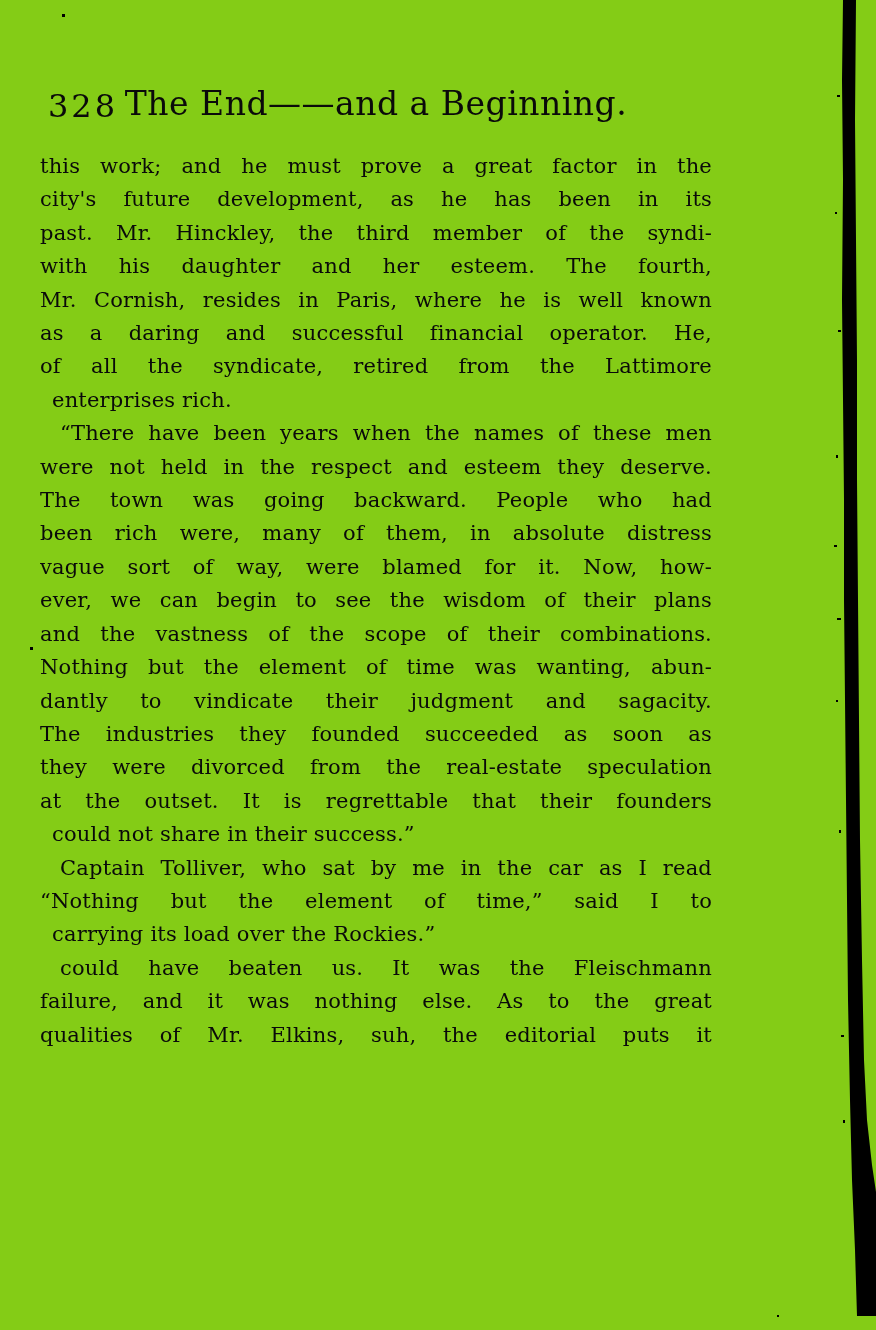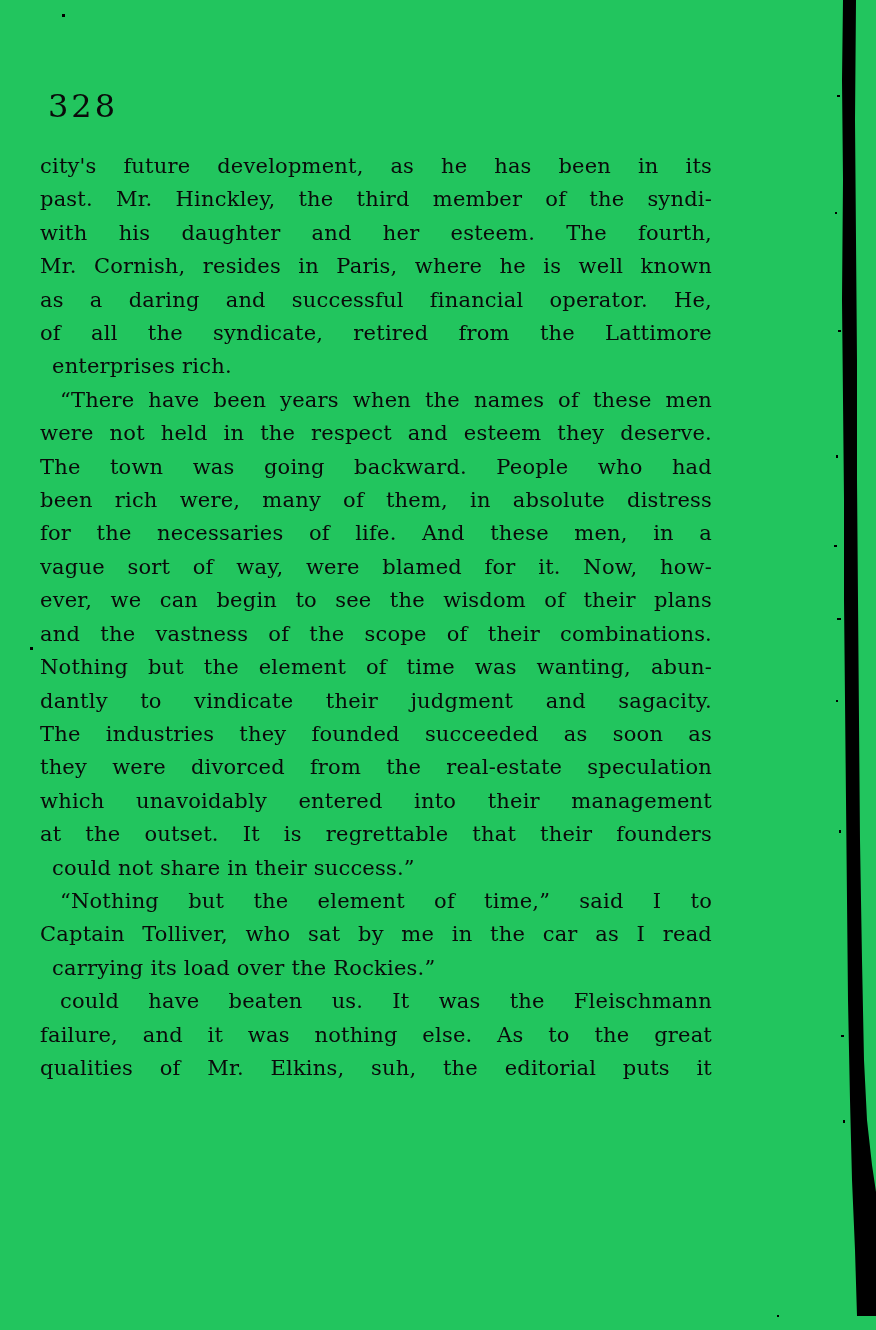--- a/index.html
+++ b/index.html
@@ -4,21 +4,21 @@
 <style>
   html, body {
     margin: 0;
     padding: 0;
     background: #ffffff;
   }
   .page {
     position: relative;
     width: 876px;
     height: 1330px;
-    background: #22c55e;
+    background: #84cc16;
     overflow: hidden;
     font-family: "DejaVu Serif", "Liberation Serif", serif;
     color: #0a0a0a;
   }
   .header {
     position: absolute;
     left: 40px;
     top: 84px;
     width: 672px;
     height: 44px;
@@ -69,52 +69,52 @@
     pointer-events: none;
   }
 </style>
 </head>
 <body>
 
 <div class="page">
 
   <div class="header">
     <span class="pagenum">328</span>
+    <span class="title">The End——and a Beginning.</span>
   </div>
 
   <div class="body-text">
       <div class="paragraph">
+        <div class="line">this work; and he must prove a great factor in the</div>
         <div class="line">city's future development, as he has been in its</div>
         <div class="line">past.  Mr. Hinckley, the third member of the syndi-</div>
         <div class="line">with his daughter and her esteem.  The fourth,</div>
         <div class="line">Mr. Cornish, resides in Paris, where he is well known</div>
         <div class="line">as a daring and successful financial operator.  He,</div>
         <div class="line">of all the syndicate, retired from the Lattimore</div>
         <div class="line short">enterprises rich.</div>
       </div>
       <div class="paragraph indented">
         <div class="line">“There have been years when the names of these men</div>
         <div class="line">were not held in the respect and esteem they deserve.</div>
         <div class="line">The town was going backward.  People who had</div>
         <div class="line">been rich were, many of them, in absolute distress</div>
-        <div class="line">for the necessaries of life.  And these men, in a</div>
         <div class="line">vague sort of way, were blamed for it.  Now, how-</div>
         <div class="line">ever, we can begin to see the wisdom of their plans</div>
         <div class="line">and the vastness of the scope of their combinations.</div>
         <div class="line">Nothing but the element of time was wanting, abun-</div>
         <div class="line">dantly to vindicate their judgment and sagacity.</div>
         <div class="line">The industries they founded succeeded as soon as</div>
         <div class="line">they were divorced from the real-estate speculation</div>
-        <div class="line">which unavoidably entered into their management</div>
         <div class="line">at the outset.  It is regrettable that their founders</div>
         <div class="line short">could not share in their success.”</div>
       </div>
       <div class="paragraph indented">
+        <div class="line">Captain Tolliver, who sat by me in the car as I read</div>
         <div class="line">“Nothing but the element of time,” said I to</div>
-        <div class="line">Captain Tolliver, who sat by me in the car as I read</div>
         <div class="line short">carrying its load over the Rockies.”</div>
       </div>
       <div class="paragraph indented">
         <div class="line">could have beaten us.  It was the Fleischmann</div>
         <div class="line">failure, and it was nothing else.  As to the great</div>
         <div class="line">qualities of Mr. Elkins, suh, the editorial puts it</div>
       </div>
     </div>
 
   <svg class="gutter-svg" width="876" height="1330" viewBox="0 0 876 1330" aria-hidden="true">

